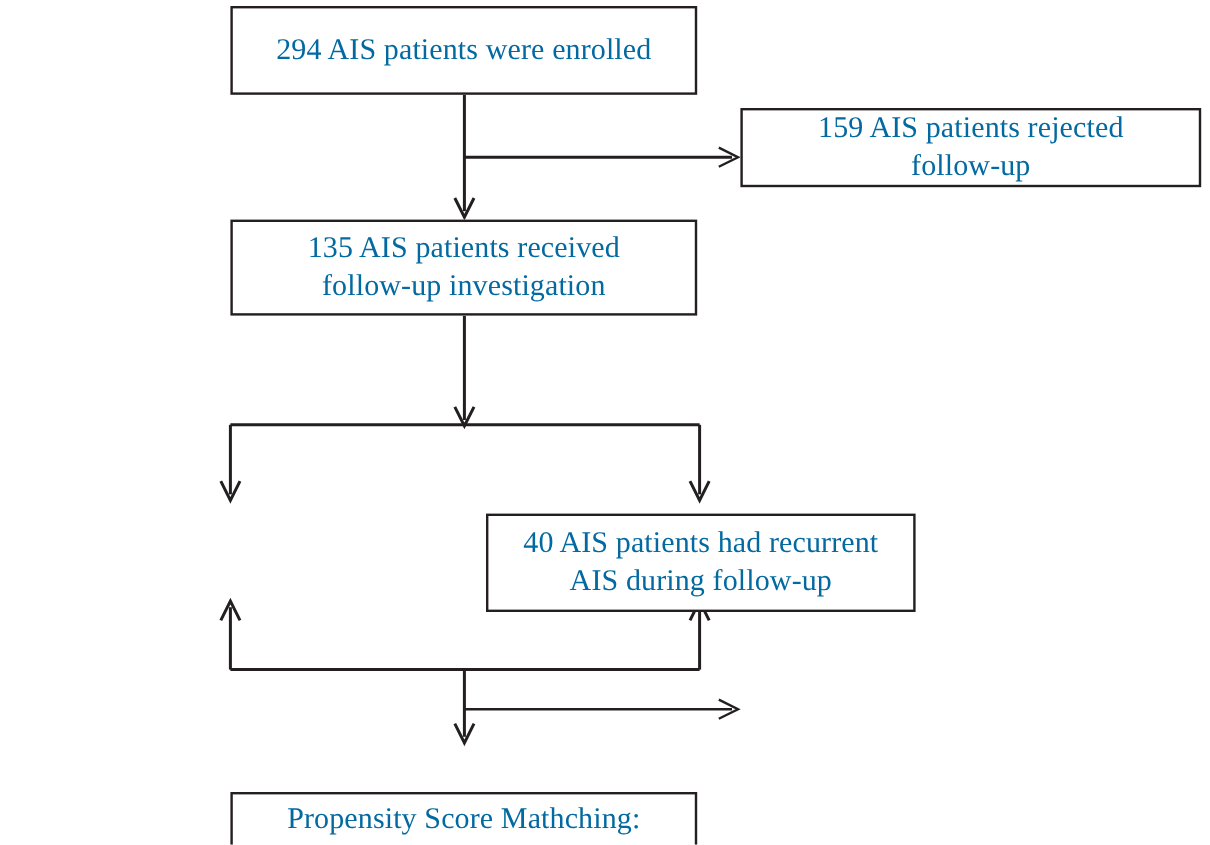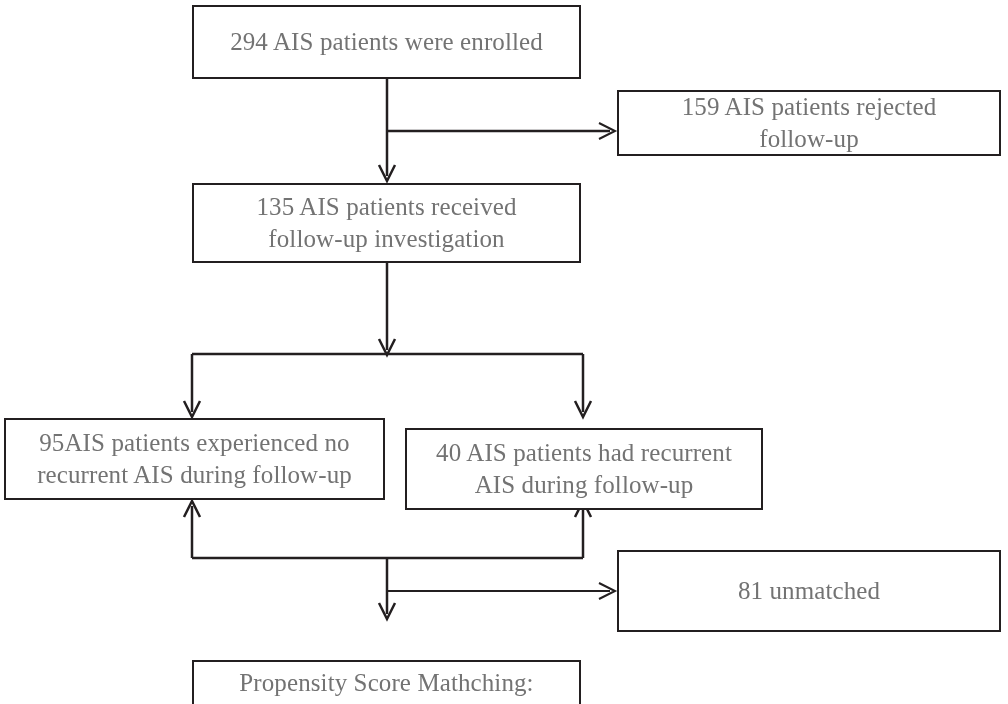--- a/index.html
+++ b/index.html
@@ -17,21 +17,21 @@
   }
   .node {
     position: absolute;
     box-sizing: border-box;
     border: 2.5px solid #231f20;
     background: #ffffff;
     display: flex;
     align-items: center;
     justify-content: center;
     text-align: center;
-    color: #737373;
+    color: #0369a1;
     font-size: 25px;
     line-height: 1.28;
     letter-spacing: 0.1px;
     z-index: 2;
     padding: 0 6px;
   }
   .node .txt {
     display: block;
     white-space: pre-line;
   }
@@ -102,32 +102,25 @@
   <div class="node" id="n-rejected">
     <span class="txt">159 AIS patients rejected
 follow-up</span>
   </div>
 
   <div class="node" id="n-received">
     <span class="txt">135 AIS patients received
 follow-up investigation</span>
   </div>
 
-  <div class="node" id="n-norecur">
-    <span class="txt">95AIS patients experienced no
-recurrent AIS during follow-up</span>
-  </div>
 
   <div class="node" id="n-recur">
     <span class="txt">40 AIS patients had recurrent
 AIS during follow-up</span>
   </div>
 
-  <div class="node" id="n-unmatched">
-    <span class="txt">81 unmatched</span>
-  </div>
 
   <div class="node" id="n-psm">
     <span class="txt">Propensity Score Mathching:
 27 no recurrent: 27 recurrent</span>
   </div>
 
 </div>
 
 </body></html>

